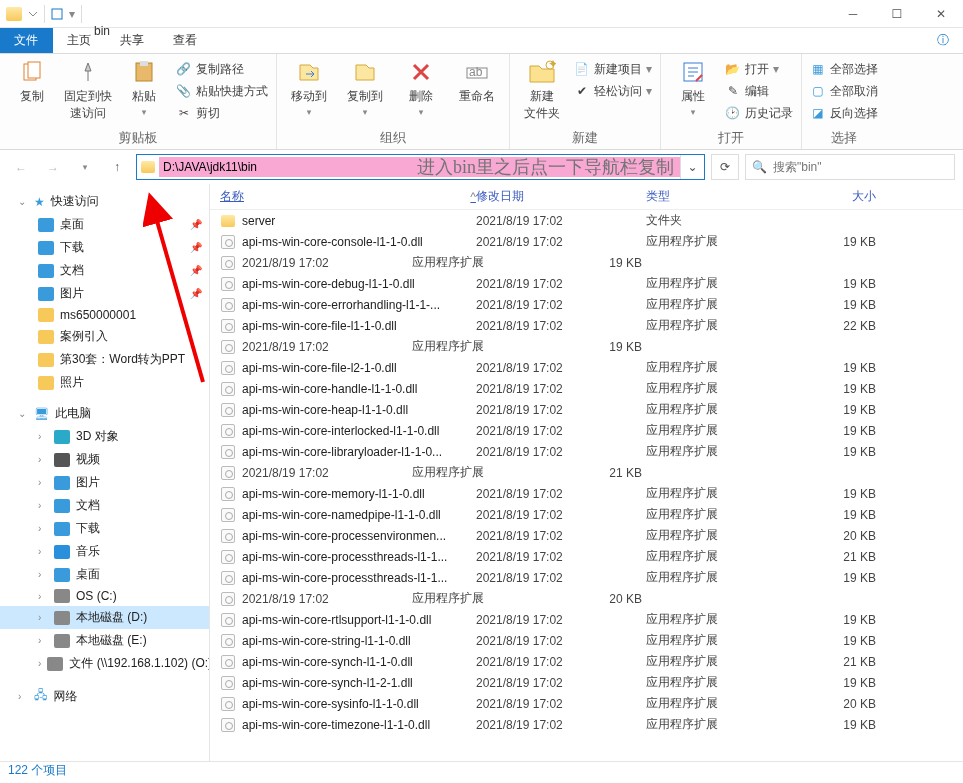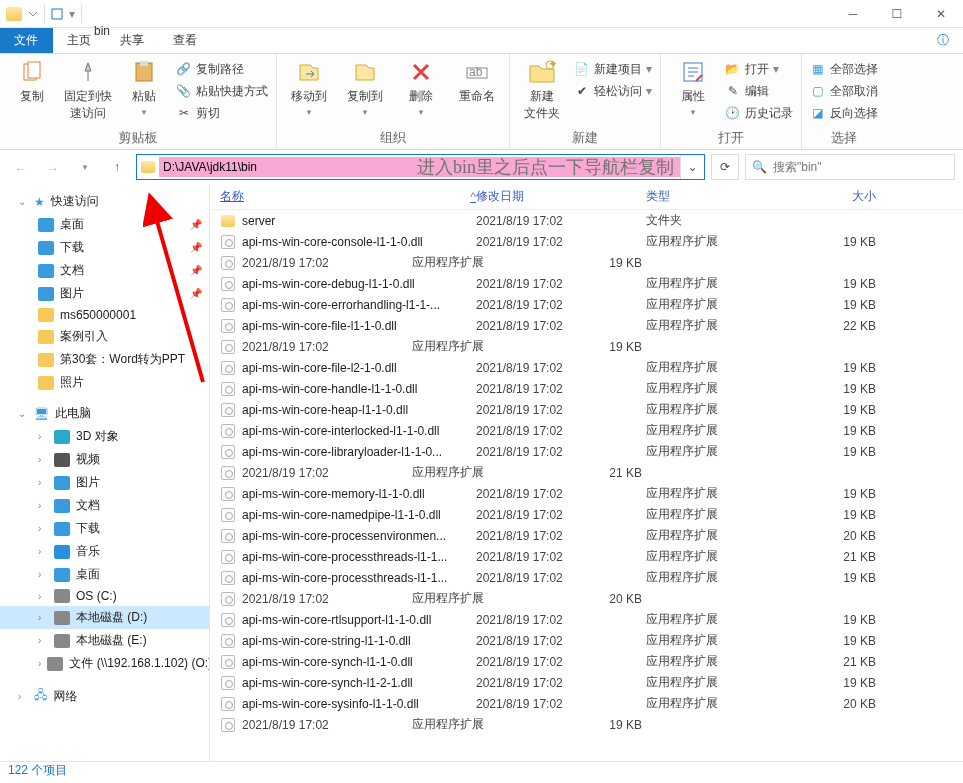--- a/index.html
+++ b/index.html
@@ -648,20 +648,21 @@
           </div>
           <div class="fname">api-ms-win-core-sysinfo-l1-1-0.dll</div>
           <div class="fdate">2021/8/19 17:02</div>
           <div class="ftype">应用程序扩展</div>
           <div class="fsize">20 KB</div>
         </div>
         <div class="row">
           <div class="fico">
             <div class="dllico"></div>
           </div>
+          <div class="fname">api-ms-win-core-timezone-l1-1-0.dll</div>
           <div class="fdate">2021/8/19 17:02</div>
           <div class="ftype">应用程序扩展</div>
           <div class="fsize">19 KB</div>
         </div>
       </div>
   </div>
 </div>
 
 <div class="statusbar">
   <span>122 个项目</span>

